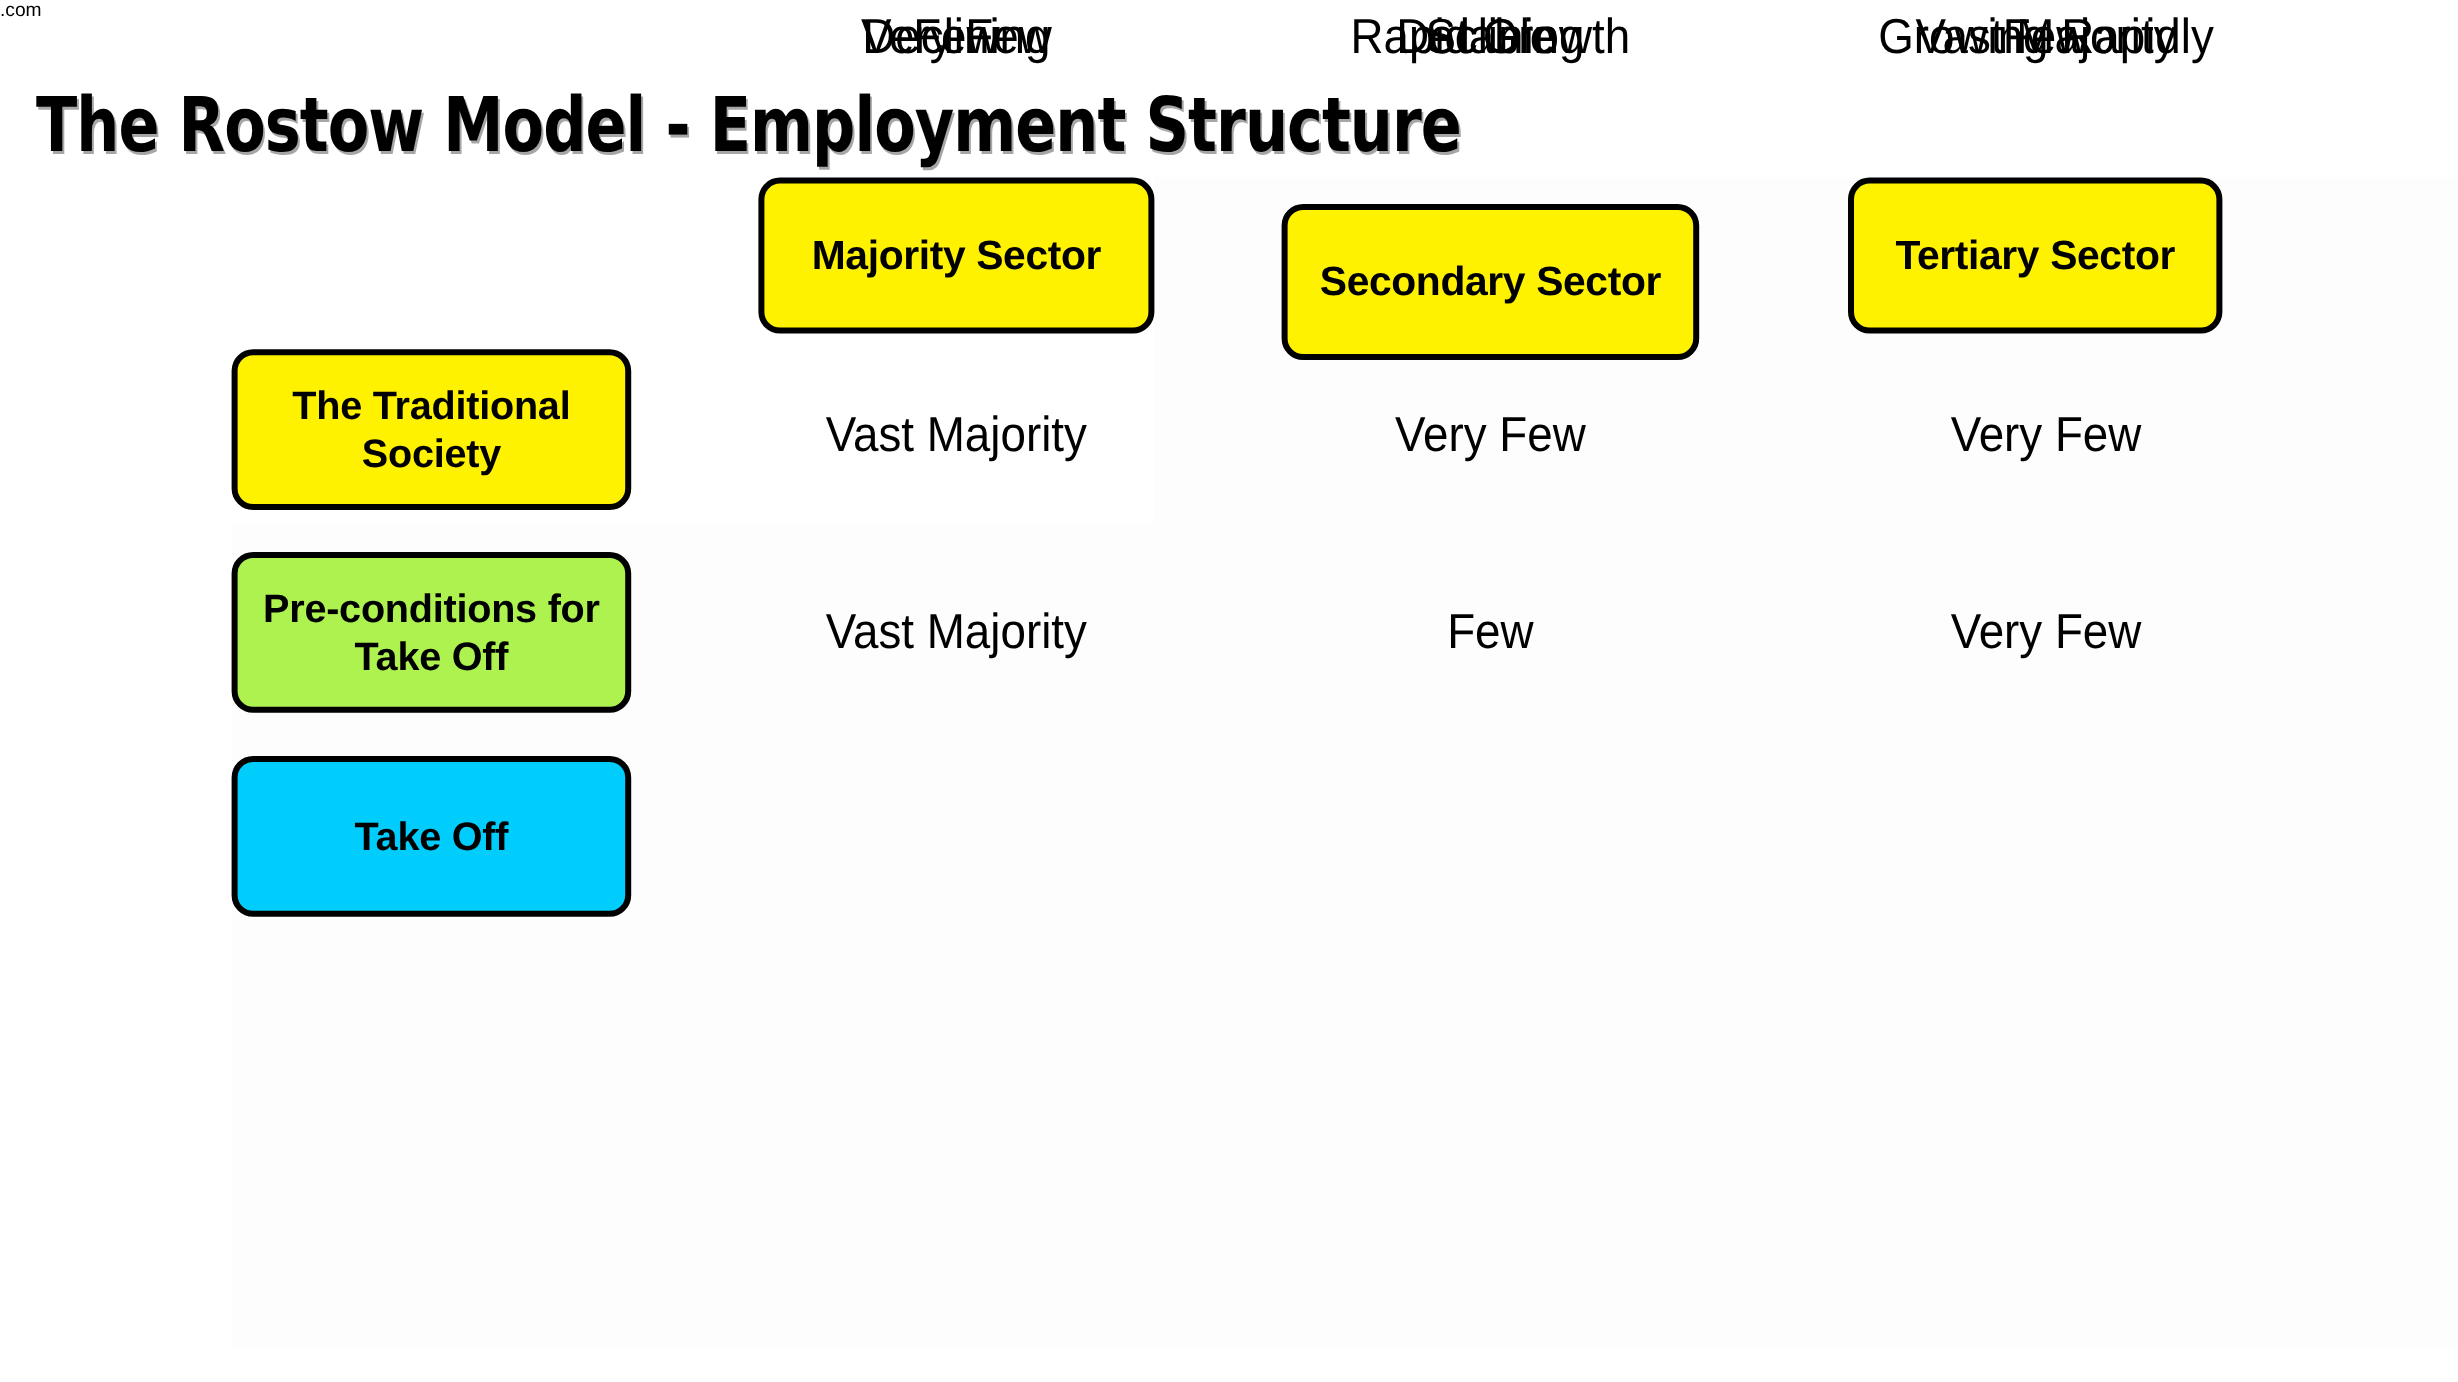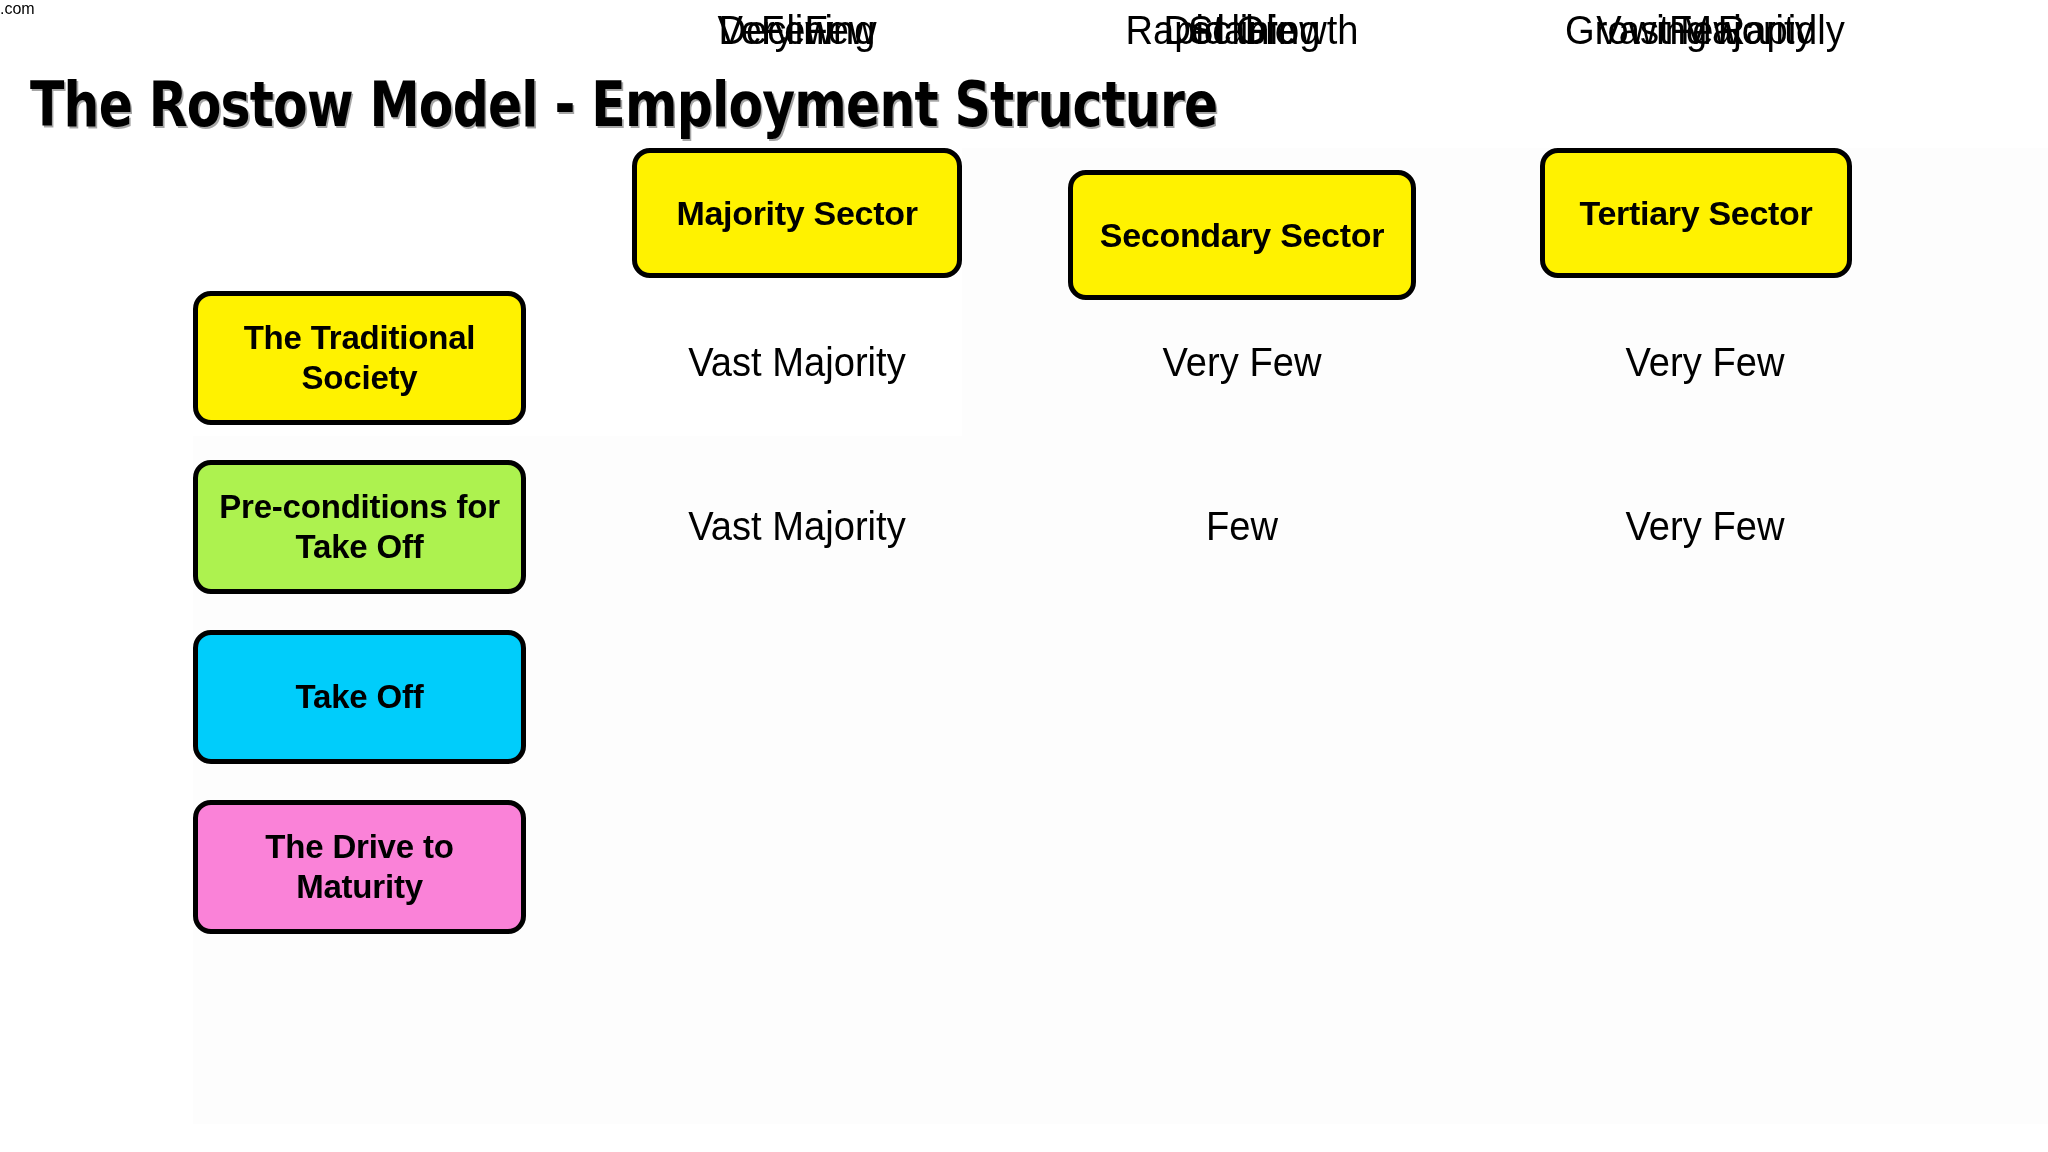--- a/index.html
+++ b/index.html
@@ -222,23 +222,20 @@
   <div class="cell" data-row="1" data-col="1">Few</div>
   <div class="cell" data-row="1" data-col="2">Very Few</div>
 
   <div class="box row-header" data-row="2" style="background:#00CDFB;">
     <span>Take Off</span>
   </div>
   <div class="cell" data-row="2" data-col="0">Declining</div>
   <div class="cell" data-row="2" data-col="1">Rapid Growth</div>
   <div class="cell" data-row="2" data-col="2">Few</div>
 
-  <div class="box row-header" data-row="3" style="background:#FA82D8;">
-    <span>The Drive to Maturity</span>
-  </div>
   <div class="cell" data-row="3" data-col="0">Few</div>
   <div class="cell" data-row="3" data-col="1">Stable</div>
   <div class="cell" data-row="3" data-col="2">Growing Rapidly</div>
 
   <div class="cell" data-row="4" data-col="0">Very Few</div>
   <div class="cell" data-row="4" data-col="1">Declining</div>
   <div class="cell" data-row="4" data-col="2">Vast Majority</div>
 
 </div>
 

